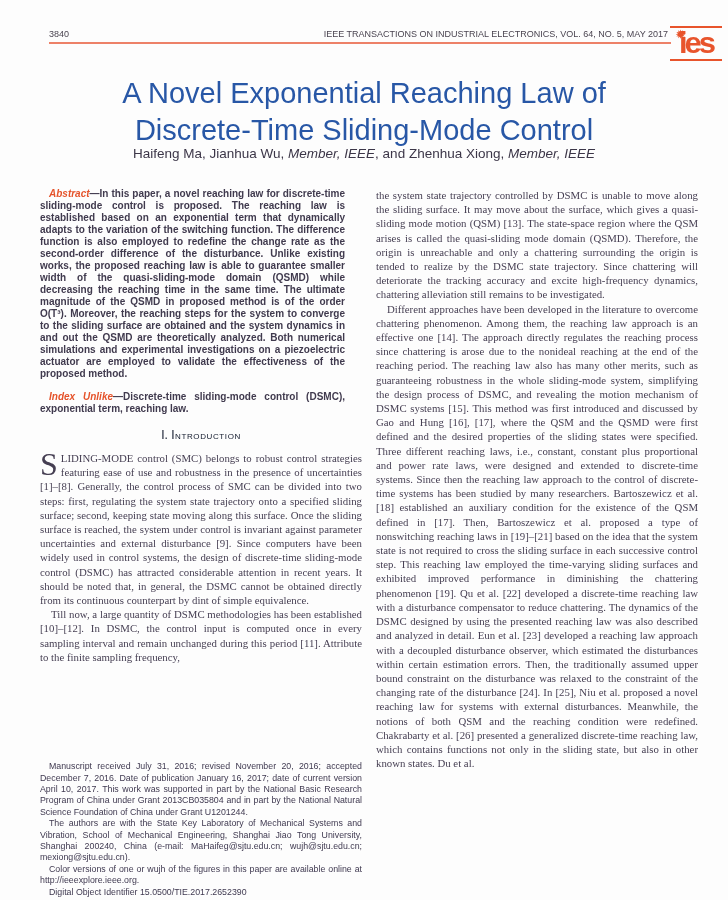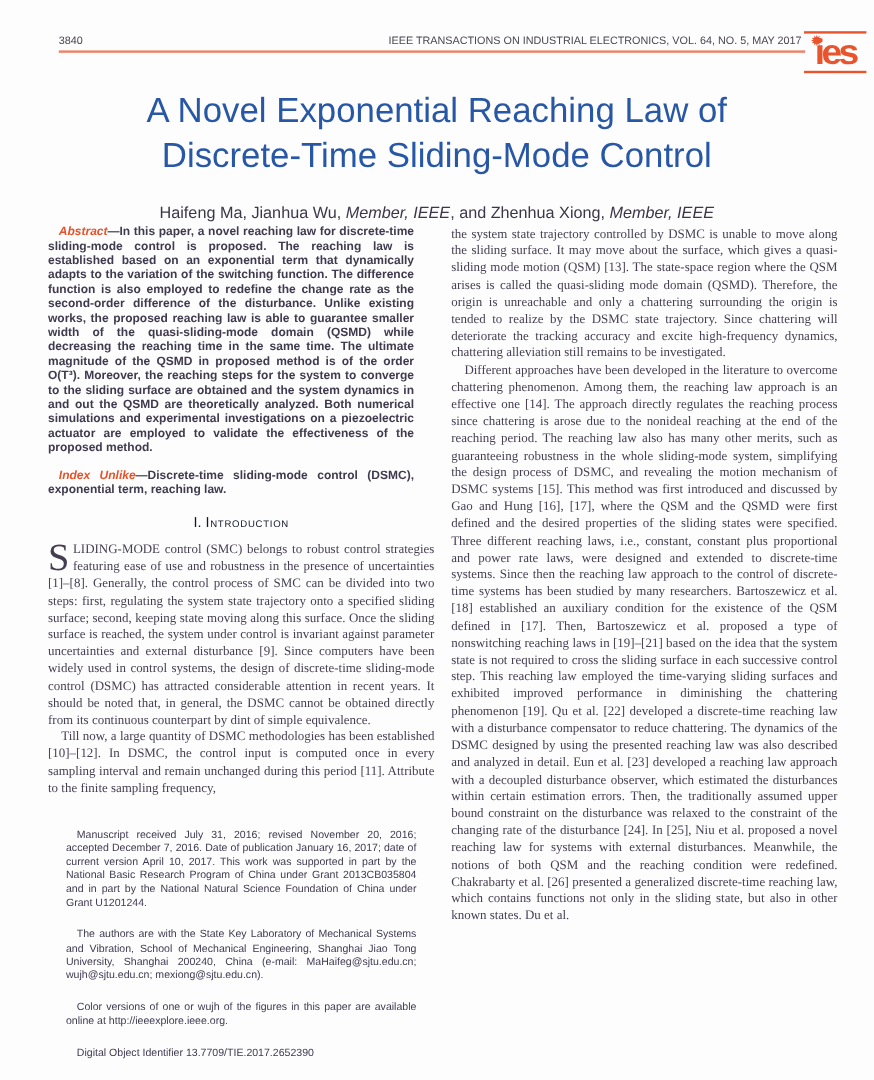--- a/index.html
+++ b/index.html
@@ -37,21 +37,21 @@
     position: absolute; left: 6px; top: -9px;
     font-size: 11px; color: #e8542c; letter-spacing: 0;
   }
   .paper-title {
     position: absolute; left: 60px; right: 60px; top: 56px;
     text-align: center; color: #2857a6;
     font-size: 29px; line-height: 37px; font-weight: 400;
   }
   .authors {
     position: absolute; left: 40px; right: 40px; top: 146px;
-    text-align: center; font-size: 13.5px; color: #3c3648; margin-top: 24px;
+    text-align: center; font-size: 13.5px; color: #3c3648;
   }
   .authors .it { font-style: italic; }
   .columns {
     position: absolute; left: 40px; top: 188px;
     width: 658px; height: 710px;
     display: flex; gap: 14px; overflow: hidden;
   }
   .col { width: 322px; display: flex; flex-direction: column; }
   .abs-p, .idx-p {
     font-weight: bold; font-size: 10px; line-height: 12px;
@@ -74,21 +74,21 @@
   .dropcap {
     float: left; font-size: 32px; line-height: 25px;
     padding: 1px 3px 0 0;
     font-family: "Liberation Serif", serif; color: #453e52;
   }
   .footnotes {
     margin-top: auto; padding-top: 6px;
     font-size: 8.8px; line-height: 11.4px;
     text-align: justify; color: #3f3950;
   }
-  .footnotes p { margin: 15px; text-indent: 9px; }
+  .footnotes p { margin: 0; text-indent: 9px; }
 </style>
 </head>
 <body>
 
 <div>
   <span class="page-num">3840</span>
   <span class="journal">IEEE TRANSACTIONS ON INDUSTRIAL ELECTRONICS, VOL. 64, NO. 5, MAY 2017</span>
   <div class="header-rule"></div>
   <div class="ies-logo">
     <div class="ies-rule"></div>
@@ -123,21 +123,21 @@
       <span class="sc">Introduction</span>
     </div>
     <p class="body-p">
       <span class="dropcap">S</span><span>LIDING-MODE control (SMC) belongs to robust control strategies featuring ease of use and robustness in the presence of uncertainties [1]–[8]. Generally, the control process of SMC can be divided into two steps: first, regulating the system state trajectory onto a specified sliding surface; second, keeping state moving along this surface. Once the sliding surface is reached, the system under control is invariant against parameter uncertainties and external disturbance [9]. Since computers have been widely used in control systems, the design of discrete-time sliding-mode control (DSMC) has attracted considerable attention in recent years. It should be noted that, in general, the DSMC cannot be obtained directly from its continuous counterpart by dint of simple equivalence.</span>
     </p>
     <p class="body-p indent">Till now, a large quantity of DSMC methodologies has been established [10]–[12]. In DSMC, the control input is computed once in every sampling interval and remain unchanged during this period [11]. Attribute to the finite sampling frequency,</p>
     <div class="footnotes">
       <p>Manuscript received July 31, 2016; revised November 20, 2016; accepted December 7, 2016. Date of publication January 16, 2017; date of current version April 10, 2017. This work was supported in part by the National Basic Research Program of China under Grant 2013CB035804 and in part by the National Natural Science Foundation of China under Grant U1201244.</p>
       <p>The authors are with the State Key Laboratory of Mechanical Systems and Vibration, School of Mechanical Engineering, Shanghai Jiao Tong University, Shanghai 200240, China (e-mail: MaHaifeg@sjtu.edu.cn; wujh@sjtu.edu.cn; mexiong@sjtu.edu.cn).</p>
       <p>Color versions of one or wujh of the figures in this paper are available online at http://ieeexplore.ieee.org.</p>
-      <p>Digital Object Identifier 13.7709/TIE.2017.2652390</p>
+      <p>Digital Object Identifier 15.0500/TIE.2017.2652390</p>
     </div>
   </div>
 
   <div class="col">
     <p class="body-p">the system state trajectory controlled by DSMC is unable to move along the sliding surface. It may move about the surface, which gives a quasi-sliding mode motion (QSM) [13]. The state-space region where the QSM arises is called the quasi-sliding mode domain (QSMD). Therefore, the origin is unreachable and only a chattering surrounding the origin is tended to realize by the DSMC state trajectory. Since chattering will deteriorate the tracking accuracy and excite high-frequency dynamics, chattering alleviation still remains to be investigated.</p>
     <p class="body-p indent">Different approaches have been developed in the literature to overcome chattering phenomenon. Among them, the reaching law approach is an effective one [14]. The approach directly regulates the reaching process since chattering is arose due to the nonideal reaching at the end of the reaching period. The reaching law also has many other merits, such as guaranteeing robustness in the whole sliding-mode system, simplifying the design process of DSMC, and revealing the motion mechanism of DSMC systems [15]. This method was first introduced and discussed by Gao and Hung [16], [17], where the QSM and the QSMD were first defined and the desired properties of the sliding states were specified. Three different reaching laws, i.e., constant, constant plus proportional and power rate laws, were designed and extended to discrete-time systems. Since then the reaching law approach to the control of discrete-time systems has been studied by many researchers. Bartoszewicz et al. [18] established an auxiliary condition for the existence of the QSM defined in [17]. Then, Bartoszewicz et al. proposed a type of nonswitching reaching laws in [19]–[21] based on the idea that the system state is not required to cross the sliding surface in each successive control step. This reaching law employed the time-varying sliding surfaces and exhibited improved performance in diminishing the chattering phenomenon [19]. Qu et al. [22] developed a discrete-time reaching law with a disturbance compensator to reduce chattering. The dynamics of the DSMC designed by using the presented reaching law was also described and analyzed in detail. Eun et al. [23] developed a reaching law approach with a decoupled disturbance observer, which estimated the disturbances within certain estimation errors. Then, the traditionally assumed upper bound constraint on the disturbance was relaxed to the constraint of the changing rate of the disturbance [24]. In [25], Niu et al. proposed a novel reaching law for systems with external disturbances. Meanwhile, the notions of both QSM and the reaching condition were redefined. Chakrabarty et al. [26] presented a generalized discrete-time reaching law, which contains functions not only in the sliding state, but also in other known states. Du et al.</p>
   </div>
 
 </div>
 

